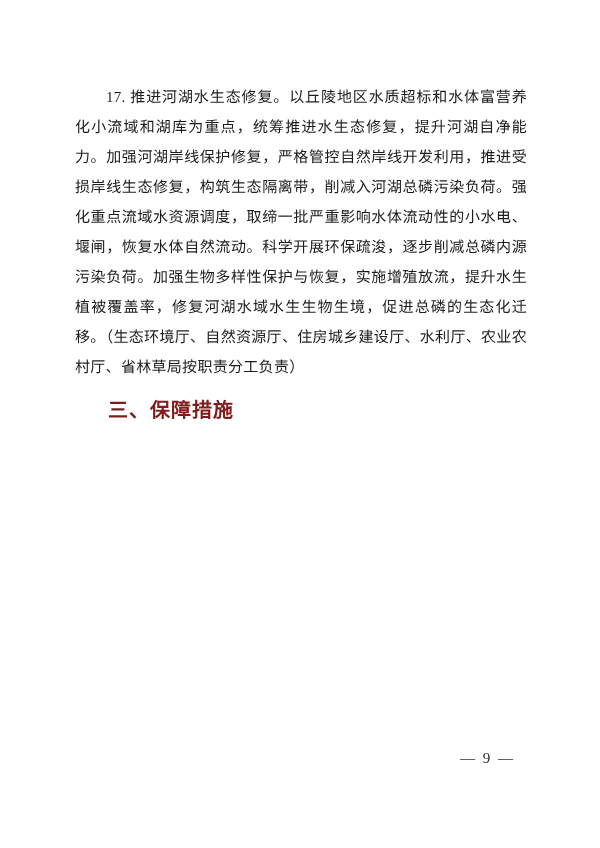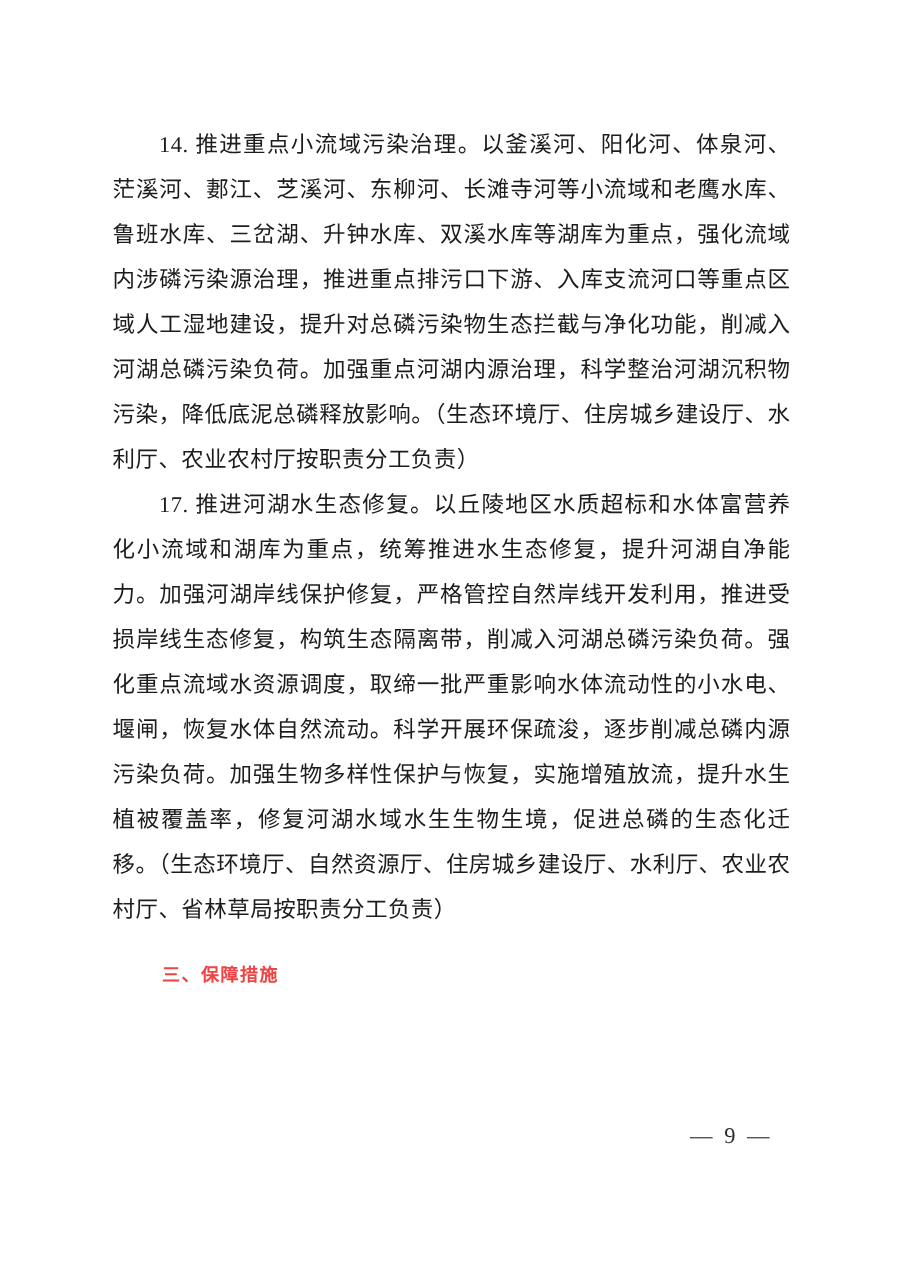--- a/index.html
+++ b/index.html
@@ -30,39 +30,38 @@
     letter-spacing: 0.3px;
     word-break: break-all;
   }
   .para.indent {
     text-indent: 31px;
   }
   .heading {
     margin: 13px 0 0 0;
     font-family: Liberation Sans, sans-serif;
     font-weight: 700;
-    font-size: 12px;
+    font-size: 20px;
     line-height: 30px;
-    color: #ef4444;
+    color: #7f1d1d;
     text-indent: 33px;
     letter-spacing: 1px;
   }
   .page-number {
     position: absolute;
     top: 750px;
     right: 85px;
     font-size: 15px;
     letter-spacing: 2px;
     color: #2a2a2a;
     font-family: "Liberation Serif", "DejaVu Serif", serif;
   }
 </style>
 </head>
 <body>
 
 <div class="page">
   <div class="content">
-    <p class="para indent">14. 推进重点小流域污染治理。以釜溪河、阳化河、体泉河、茫溪河、郪江、芝溪河、东柳河、长滩寺河等小流域和老鹰水库、鲁班水库、三岔湖、升钟水库、双溪水库等湖库为重点，强化流域内涉磷污染源治理，推进重点排污口下游、入库支流河口等重点区域人工湿地建设，提升对总磷污染物生态拦截与净化功能，削减入河湖总磷污染负荷。加强重点河湖内源治理，科学整治河湖沉积物污染，降低底泥总磷释放影响。（生态环境厅、住房城乡建设厅、水利厅、农业农村厅按职责分工负责）</p>
     <p class="para indent">17. 推进河湖水生态修复。以丘陵地区水质超标和水体富营养化小流域和湖库为重点，统筹推进水生态修复，提升河湖自净能力。加强河湖岸线保护修复，严格管控自然岸线开发利用，推进受损岸线生态修复，构筑生态隔离带，削减入河湖总磷污染负荷。强化重点流域水资源调度，取缔一批严重影响水体流动性的小水电、堰闸，恢复水体自然流动。科学开展环保疏浚，逐步削减总磷内源污染负荷。加强生物多样性保护与恢复，实施增殖放流，提升水生植被覆盖率，修复河湖水域水生生物生境，促进总磷的生态化迁移。（生态环境厅、自然资源厅、住房城乡建设厅、水利厅、农业农村厅、省林草局按职责分工负责）</p>
     <h3 class="heading">三、保障措施</h3>
   </div>
   <div class="page-number">— 9 —</div>
 </div>
 
 </body></html>

